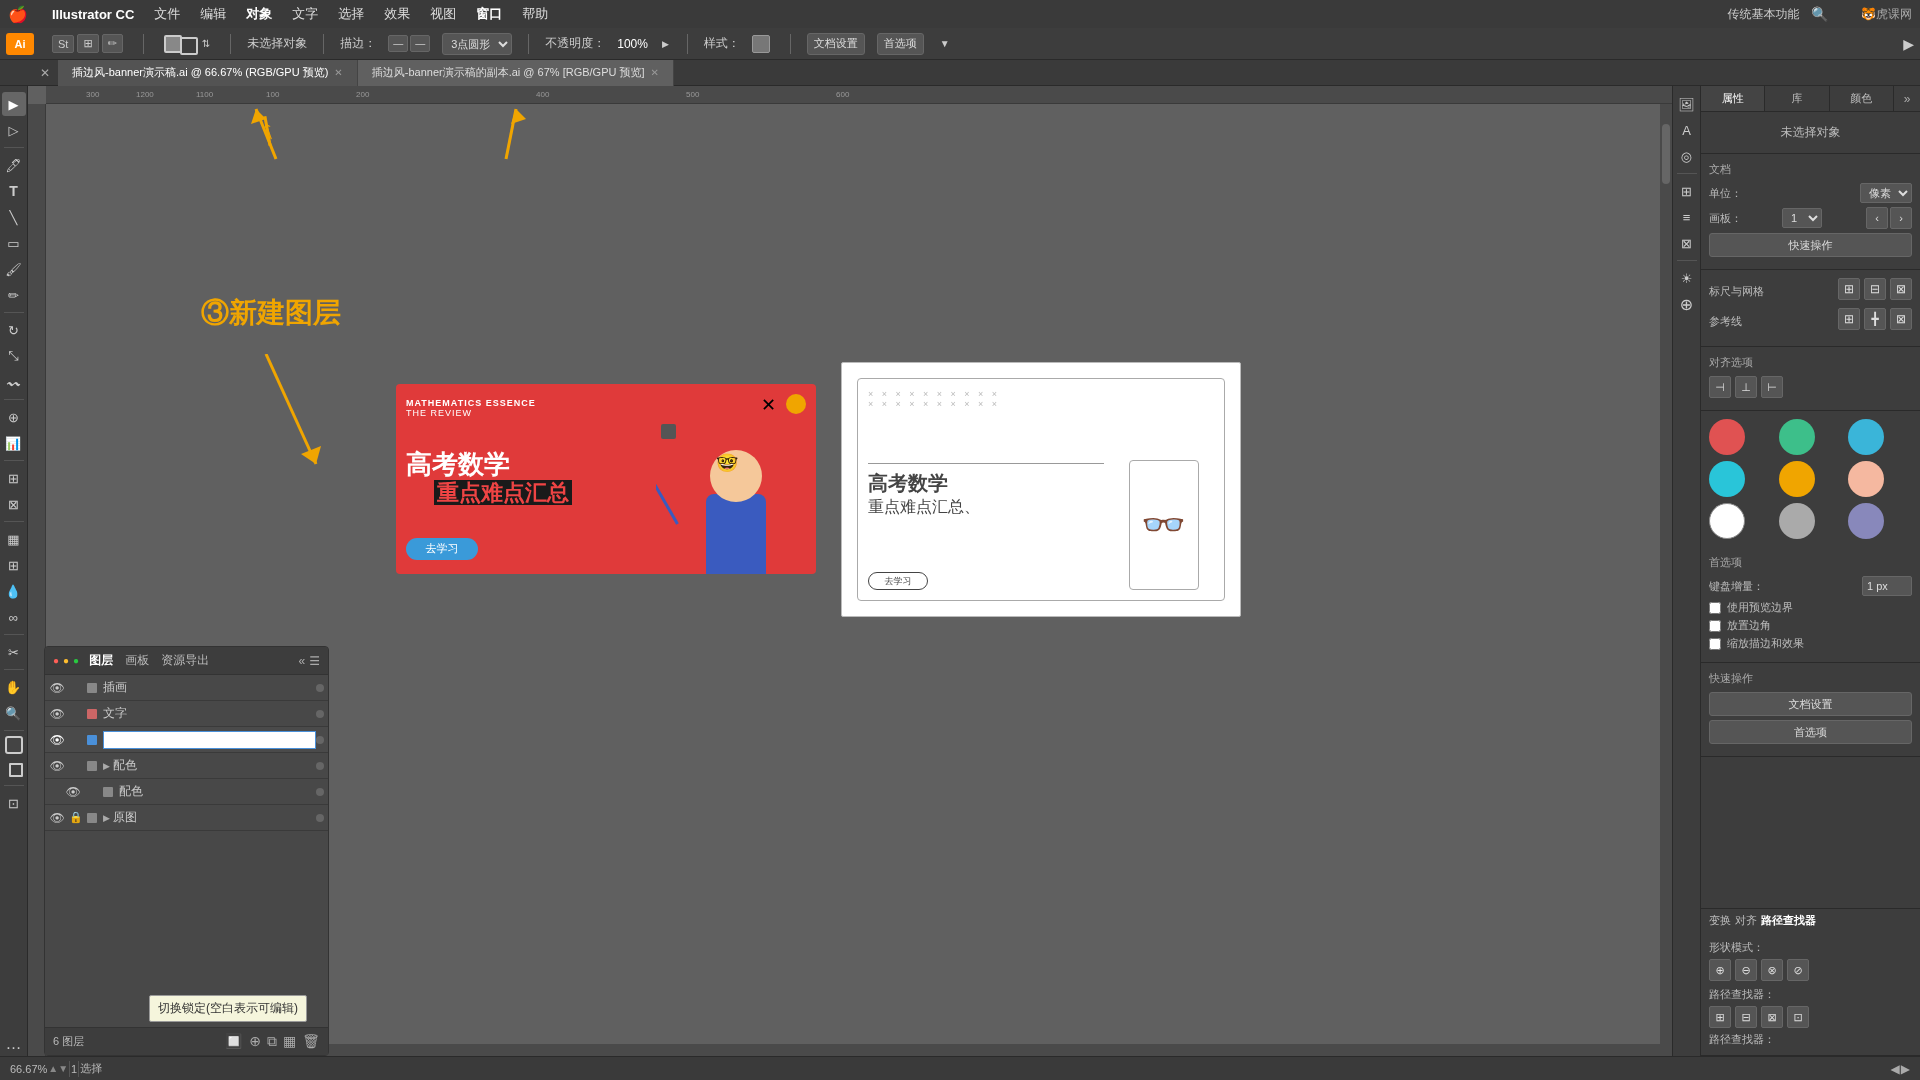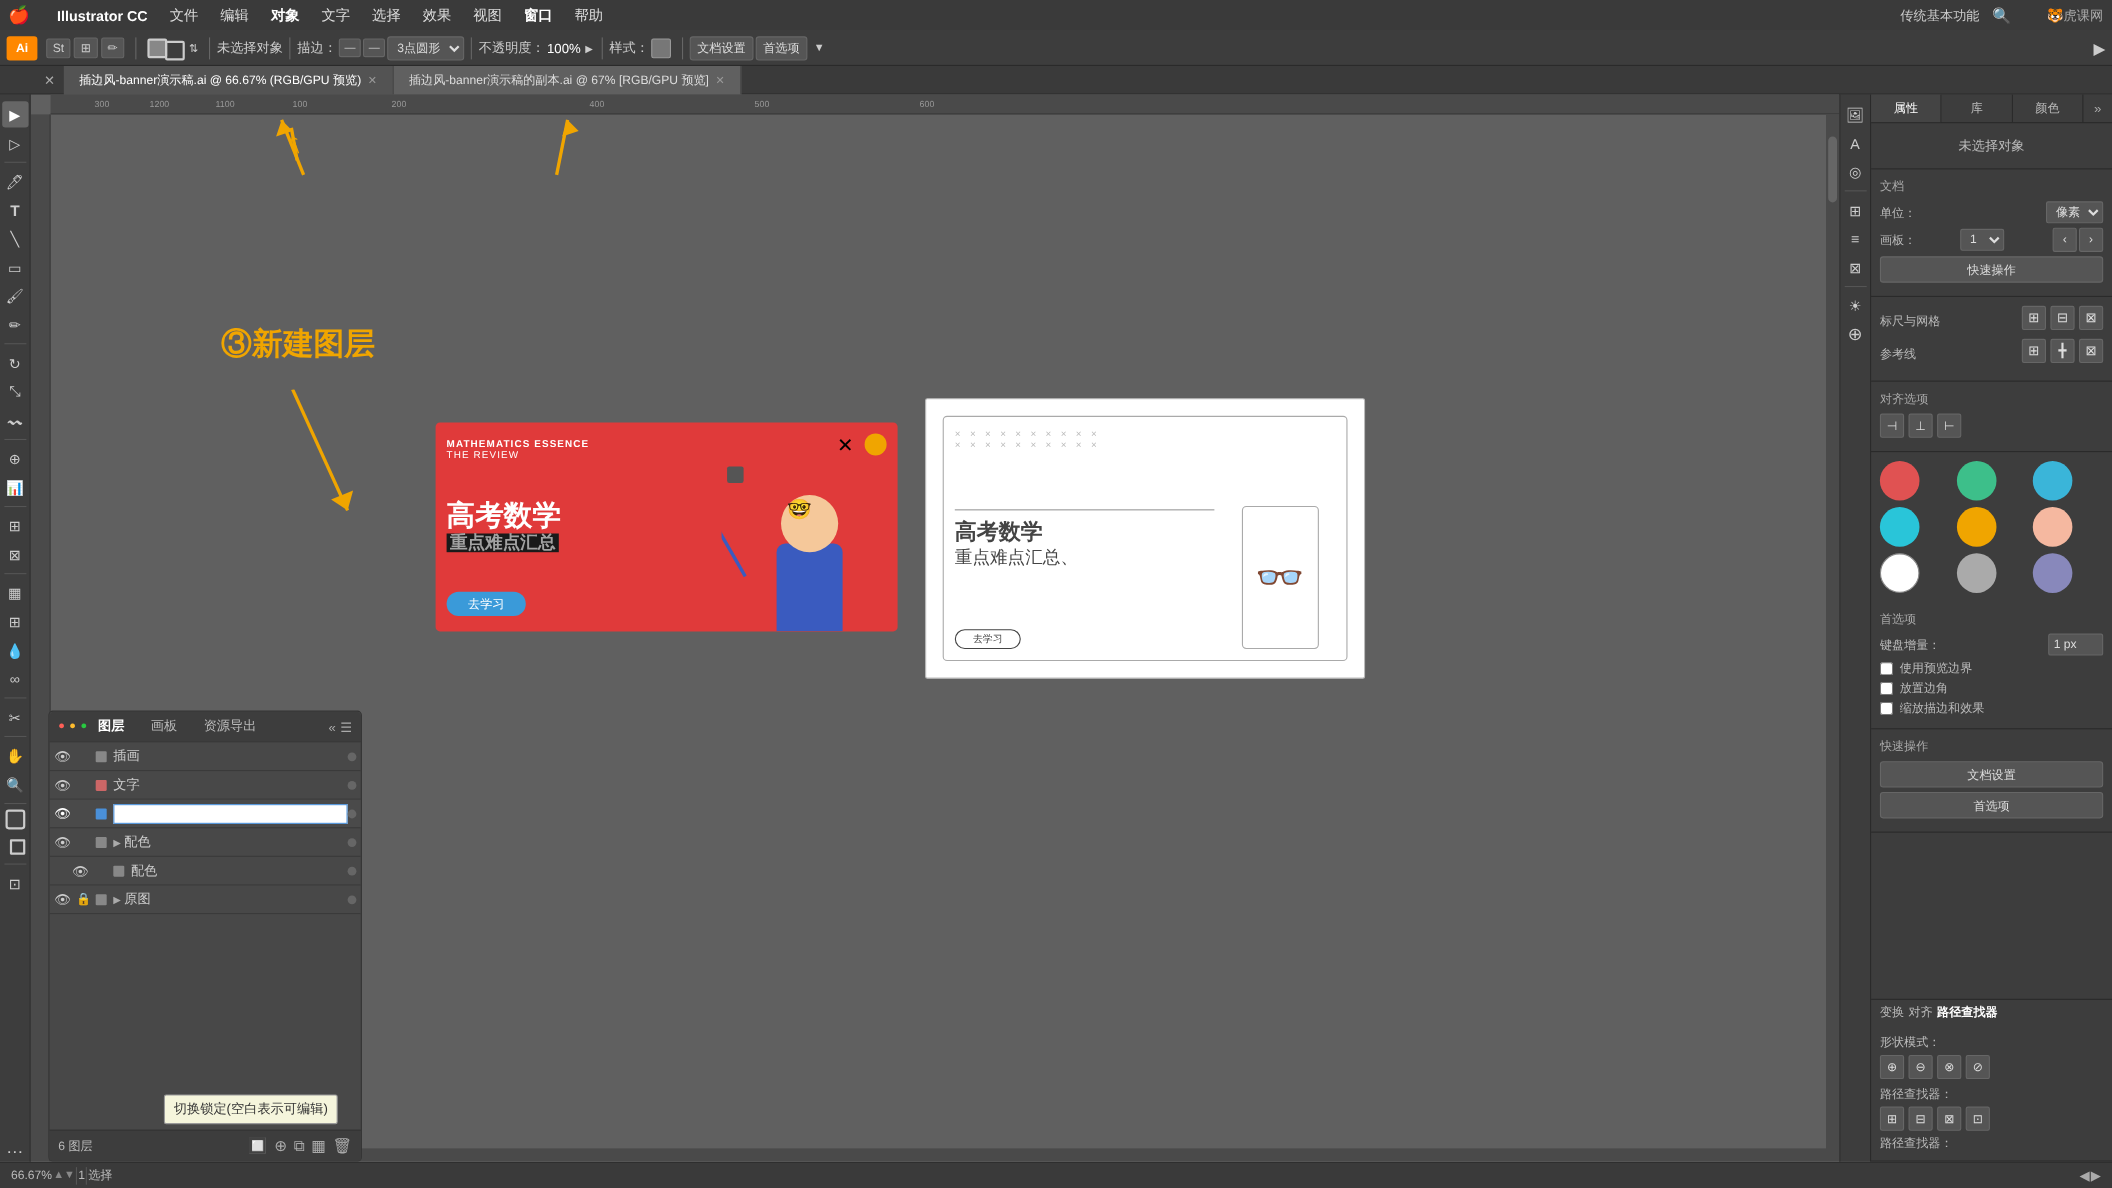--- a/index.html
+++ b/index.html
@@ -12,21 +12,21 @@
       font-size: 13px; color: #ddd;
     }
     .apple-logo { font-size: 16px; margin-right: 14px; color: #ddd; }
     .menu-item { margin: 0 10px; cursor: pointer; white-space: nowrap; }
     .app-name { font-weight: bold; color: #fff; margin: 0 10px; }
     .menu-right { margin-left: auto; display: flex; align-items: center; gap: 12px; }
 
     
     #toolbar {
       width: 100%; height: 32px; background: #3d3d3d;
-      display: flex; align-items: center; padding: 0 6px; gap: 2px;
+      display: flex; align-items: center; padding: 0 6px; gap: 12px;
       border-bottom: 1px solid #2a2a2a;
     }
     .toolbar-label { font-size: 12px; color: #ccc; }
     .toolbar-btn {
       height: 22px; padding: 0 6px; background: #555; border: 1px solid #666;
       color: #ddd; font-size: 11px; border-radius: 3px; cursor: pointer;
       display: flex; align-items: center; gap: 3px;
     }
     .toolbar-select {
       height: 22px; padding: 0 4px; background: #555; border: 1px solid #666;
@@ -131,21 +131,21 @@
       background: #484848; border: 1px solid #333; border-radius: 4px;
       display: flex; flex-direction: column;
     }
     .layers-header {
       height: 28px; background: #3d3d3d; display: flex; align-items: center;
       padding: 0 8px; border-bottom: 1px solid #333; border-radius: 4px 4px 0 0;
     }
     .layers-close { color: #ff5f57; font-size: 10px; margin-right: 4px; cursor: pointer; }
     .layers-min { color: #ffbd2e; font-size: 10px; margin-right: 4px; cursor: pointer; }
     .layers-zoom { color: #28c940; font-size: 10px; margin-right: 10px; cursor: pointer; }
-    .layers-tabs { display: flex; gap: 24px; font-size: 12px; color: #bbb; }
+    .layers-tabs { display: flex; gap: 12px; font-size: 12px; color: #bbb; }
     .layers-tab { cursor: pointer; }
     .layers-tab.active { color: #fff; font-weight: bold; }
     .layers-content { flex: 1; overflow-y: auto; }
     .layer-row {
       height: 26px; display: flex; align-items: center; padding: 0 4px;
       font-size: 12px; color: #ccc; cursor: pointer; border-bottom: 1px solid #3a3a3a;
     }
     .layer-row.active { background: #5a7fb5; color: #fff; }
     .layer-row.editing { background: #4a4a4a; }
     .layer-vis { width: 16px; height: 16px; margin-right: 4px; display: flex; align-items: center; justify-content: center; font-size: 12px; }
@@ -393,21 +393,21 @@
       </svg>
 
       <div style="position:absolute;left:350px;top:280px;width:420px;height:190px;background:#e03a3a;border-radius:4px;overflow:hidden;display:flex;">
         <div style="flex:1;padding:14px 10px;display:flex;flex-direction:column;justify-content:space-between;">
           <div>
             <div style="font-size:9px;color:#fff;font-weight:bold;letter-spacing:1px;">MATHEMATICS ESSENCE</div>
             <div style="font-size:9px;color:#fff;letter-spacing:1px;">THE REVIEW</div>
           </div>
           <div>
             <div style="font-size:26px;color:#fff;font-weight:900;line-height:1.2;">高考数学</div>
-            <div style="font-size:16px;color:#a3a3a3;font-weight:900;line-height:1.2;">
+            <div style="font-size:22px;color:#ef4444;font-weight:900;line-height:1.2;margin-left:28px;">
               <span style="background:#1a1a1a;padding:0 3px;">重点难点汇总</span>
             </div>
           </div>
           <div style="width:72px;height:22px;background:#3a9ad9;border-radius:11px;color:#fff;font-size:11px;display:flex;align-items:center;justify-content:center;cursor:pointer;">去学习</div>
         </div>
 
         <div style="width:160px;position:relative;overflow:hidden;">
 
           <div style="position:absolute;bottom:0;right:0;width:160px;height:190px;display:flex;align-items:flex-end;justify-content:center;">
 

